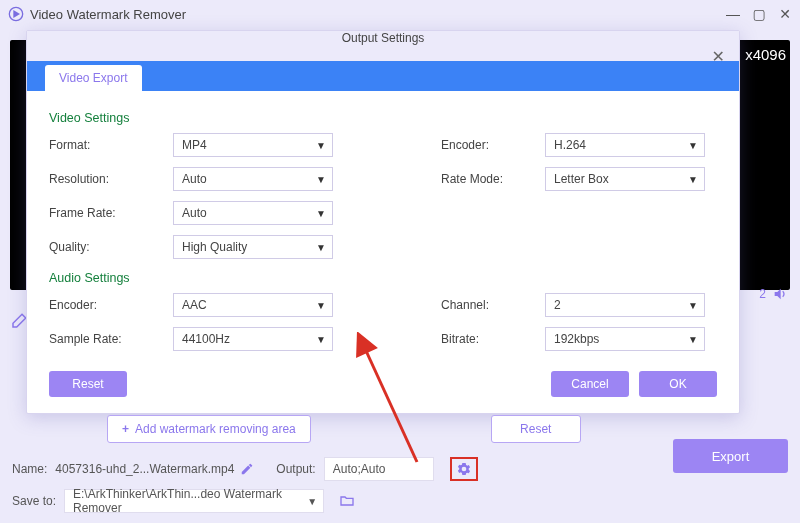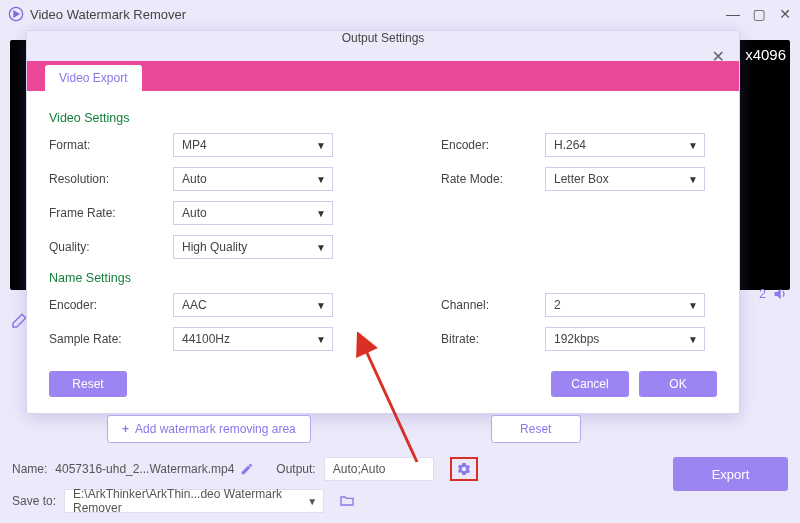--- a/index.html
+++ b/index.html
@@ -22,21 +22,21 @@
   .left-tool { position:absolute; left:10px; top:312px; width:18px; height:18px; color:#8b77ec; }
 
   
   .dialog {
     position: absolute; left: 26px; top: 30px; width: 714px; height: 384px;
     background: #fff; border: 1px solid #d8d4ef; box-shadow: 0 4px 18px rgba(100,90,180,.25);
     border-radius: 2px; display:flex; flex-direction:column;
   }
   .dialog-head { background:#eceafa; height:30px; padding: 0 10px; display:flex; align-items:center; font-size:12px; color:#444;flex-direction:column; }
   .dialog-head .close-x { margin-left:auto; font-size:16px; color:#666; cursor:pointer; padding:2px 4px; }
-  .tabs { background:#ec4899; height:30px; display:flex; align-items:flex-end; padding-left:18px; }
+  .tabs { background:#3b82f6; height:30px; display:flex; align-items:flex-end; padding-left:18px; }
   .tab { padding: 6px 14px; font-size:12px; color:#8b77ec; background:#fff; border-top-left-radius:3px; border-top-right-radius:3px; cursor:pointer; }
   .dialog-body { flex:1; padding: 14px 22px 10px 22px; background:#fff; overflow:hidden; }
 
   .section-title { font-weight:normal; font-size:12.5px; margin: 6px 0 8px 0; color:#15803d; }
   .grid { display:grid; grid-template-columns: 110px 160px 80px 90px 160px; column-gap: 14px; row-gap: 10px; align-items:center; }
   .grid .lbl { color:#444; font-size:12px; }
   .select { position:relative; height:24px; border:1px solid #d0cbe6; background:#fff; display:flex; align-items:center; padding:0 8px; font-size:12px; color:#444; cursor:pointer; }
   .select .caret { position:absolute; right:6px; font-size:10px; color:#333; pointer-events:none; }
 
   .dialog-foot { padding: 10px 22px 16px 22px; display:flex; align-items:center; gap:10px; }
@@ -54,21 +54,21 @@
   .name-row { margin-bottom:8px; }
   .name-box { display:flex; align-items:center; gap:6px; }
   .edit-icon { color:#8b77ec; width:14px; height:14px; }
   .output-box { border:1px solid #e0ddee; height:24px; padding:0 8px; display:flex; align-items:center; min-width:110px; background:#fff; }
   .gear-box { border:2px solid #d93025; padding:2px; height:24px; width:28px; display:flex; align-items:center; justify-content:center; cursor:pointer; margin-left:8px; }
   .gear-icon { color:#8b77ec; width:16px; height:16px; }
 
   .save-select { border:1px solid #e0ddee; height:24px; display:flex; align-items:center; padding:0 6px 0 8px; width:260px; position:relative; background:#fff; cursor:pointer; }
   .save-select .caret { position:absolute; right:6px; font-size:10px; }
   .folder-icon { color:#8b77ec; width:18px; height:16px; margin-left:6px; cursor:pointer; }
-  .export-btn { position:absolute; right:0; bottom:22px; width:115px; height:34px; background:#9c85f3; color:#fff; border:none; border-radius:3px; font-size:13px; cursor:pointer; }
+  .export-btn { position:absolute; right:0; bottom:40px; width:115px; height:34px; background:#9c85f3; color:#fff; border:none; border-radius:3px; font-size:13px; cursor:pointer; }
 
   
   .arrow-ann { position:absolute; left:332px; top:332px; pointer-events:none; }
 </style>
 </head>
 <body>
 
 <div class="titlebar">
   <span class="logo">
     <svg viewBox="0 0 24 24" width="16" height="16">
@@ -149,21 +149,21 @@
       <div class="lbl">Quality:</div>
       <div class="select">
         <span>High Quality</span>
         <span class="caret">▼</span>
       </div>
       <div></div>
         <div></div>
         <div></div>
     </div>
 
-    <div class="section-title" style="margin-top:12px;">Name Settings</div>
+    <div class="section-title" style="margin-top:12px;">Audio Settings</div>
     <div class="grid">
       <div class="lbl">Encoder:</div>
       <div class="select">
         <span>AAC</span>
         <span class="caret">▼</span>
       </div>
       <div></div>
       <div class="lbl">Channel:</div>
       <div class="select">
         <span>2</span>

